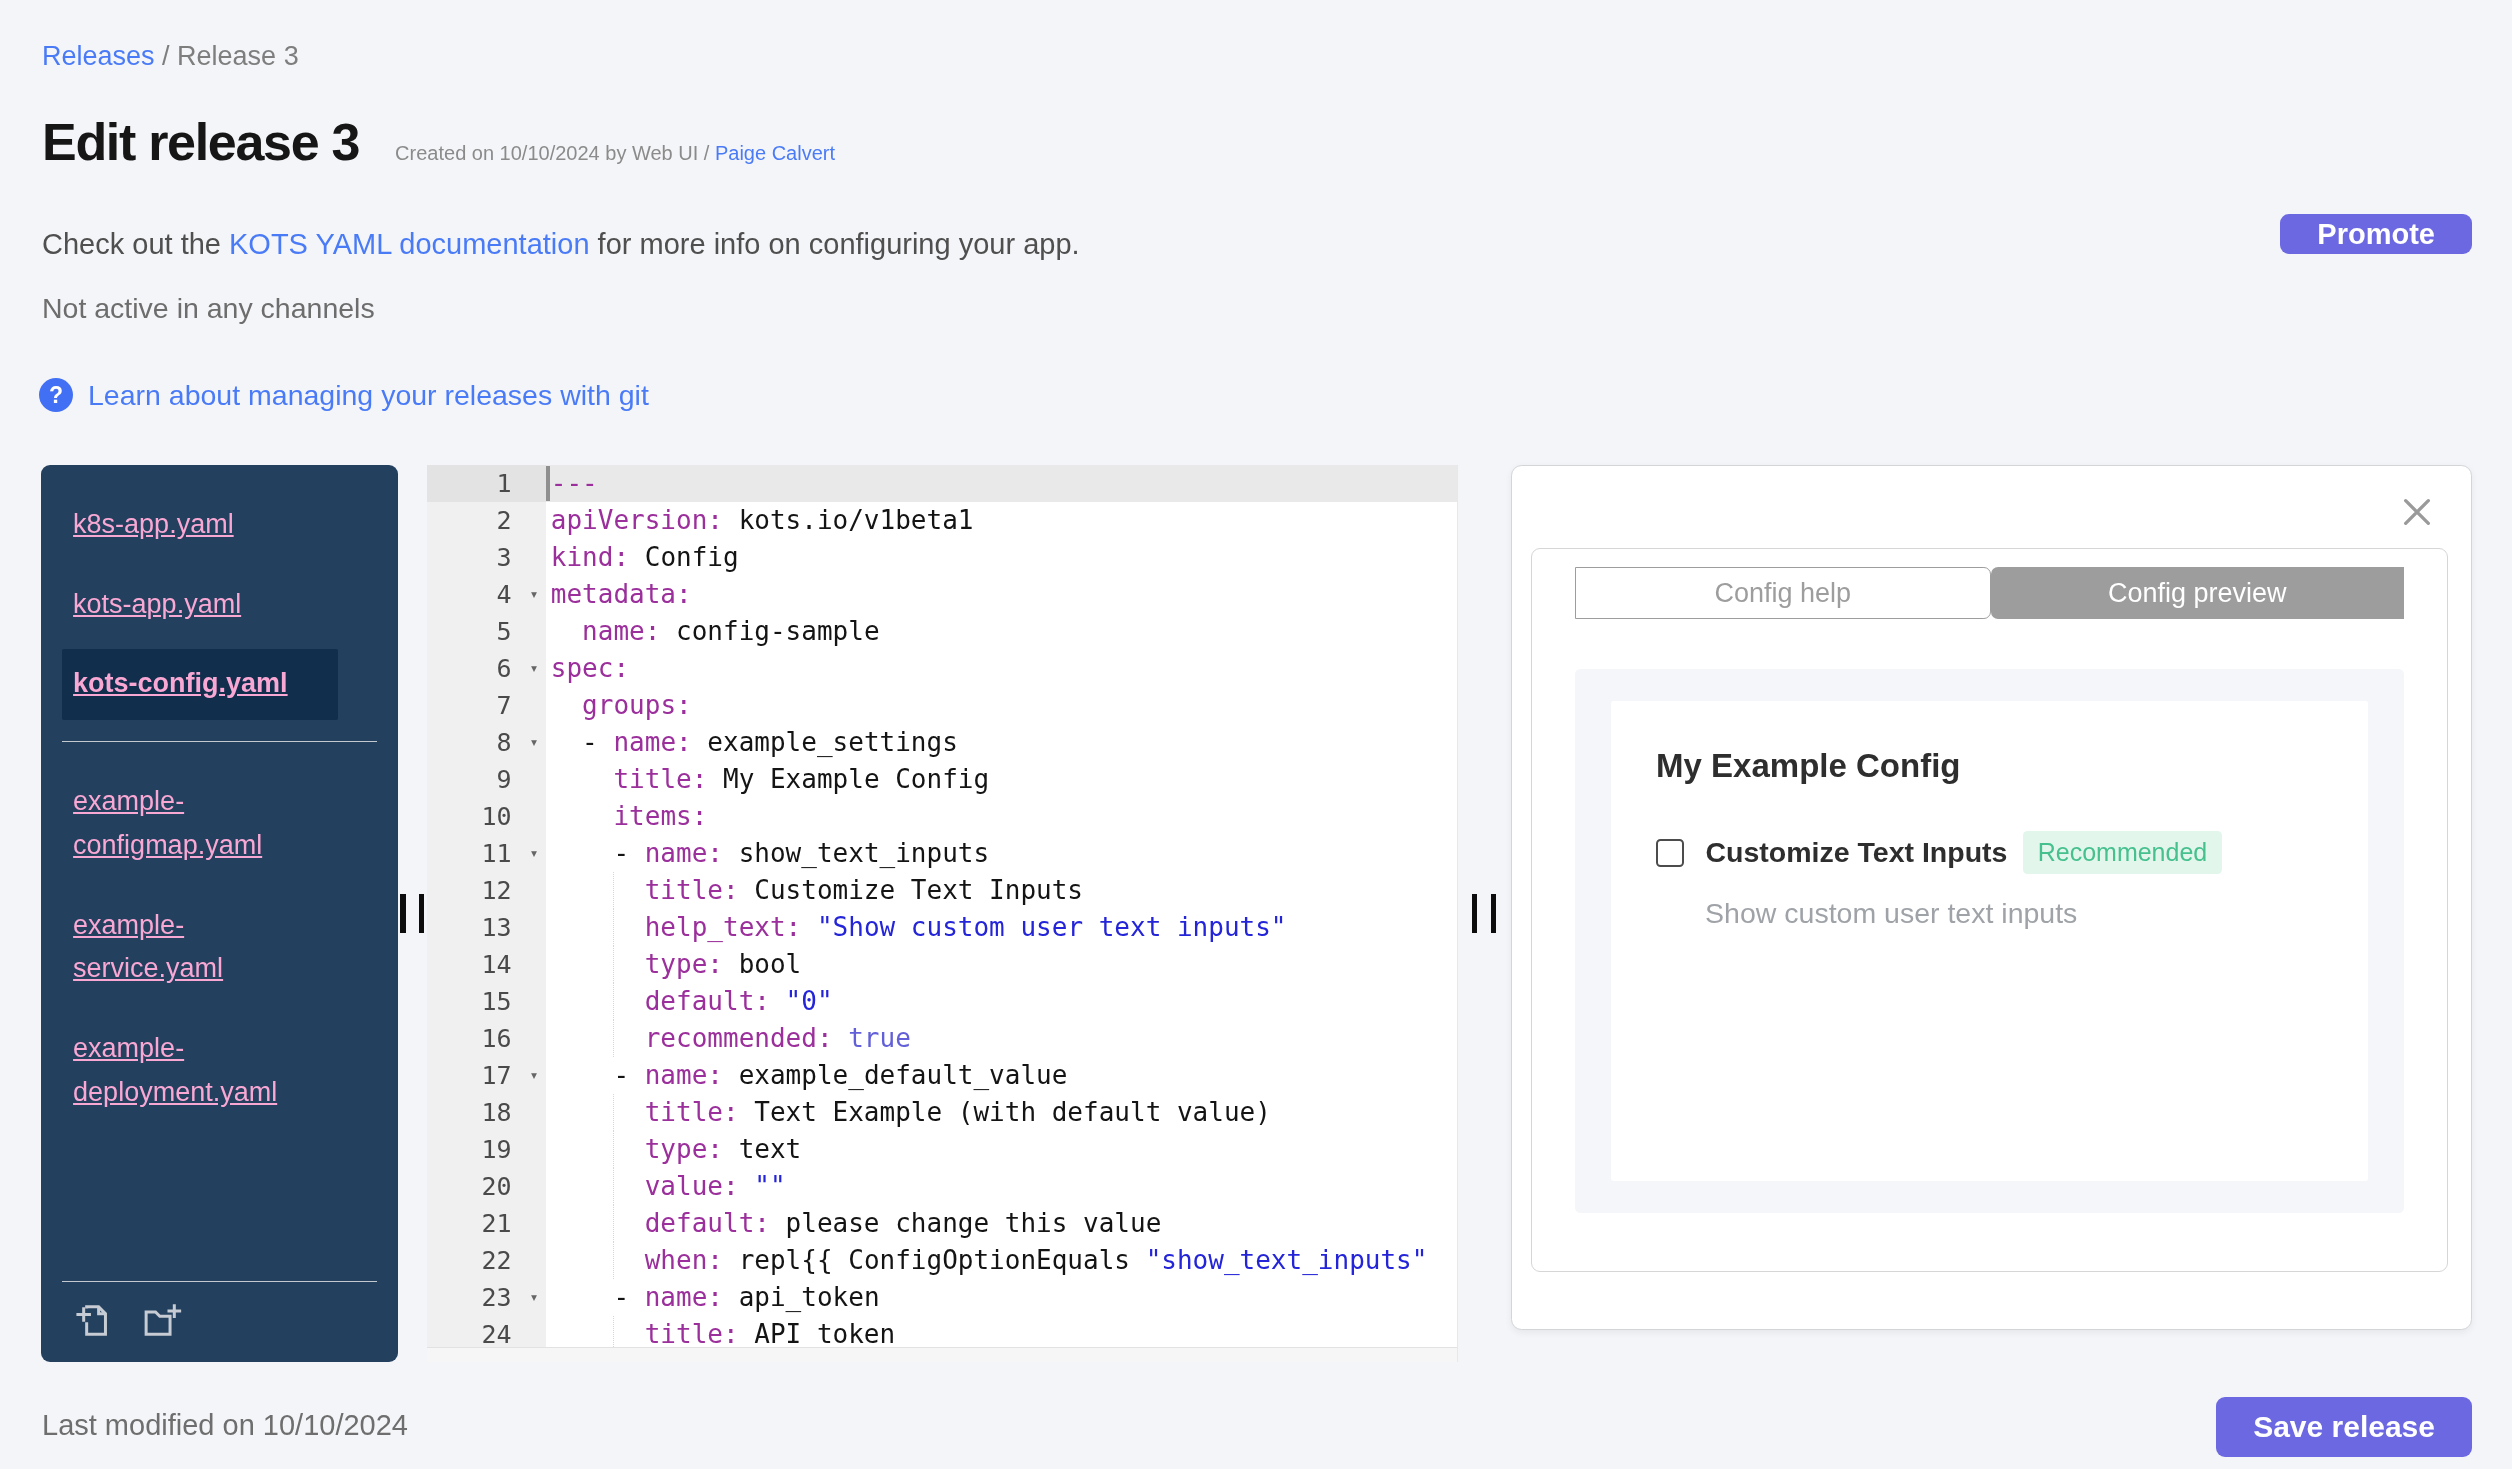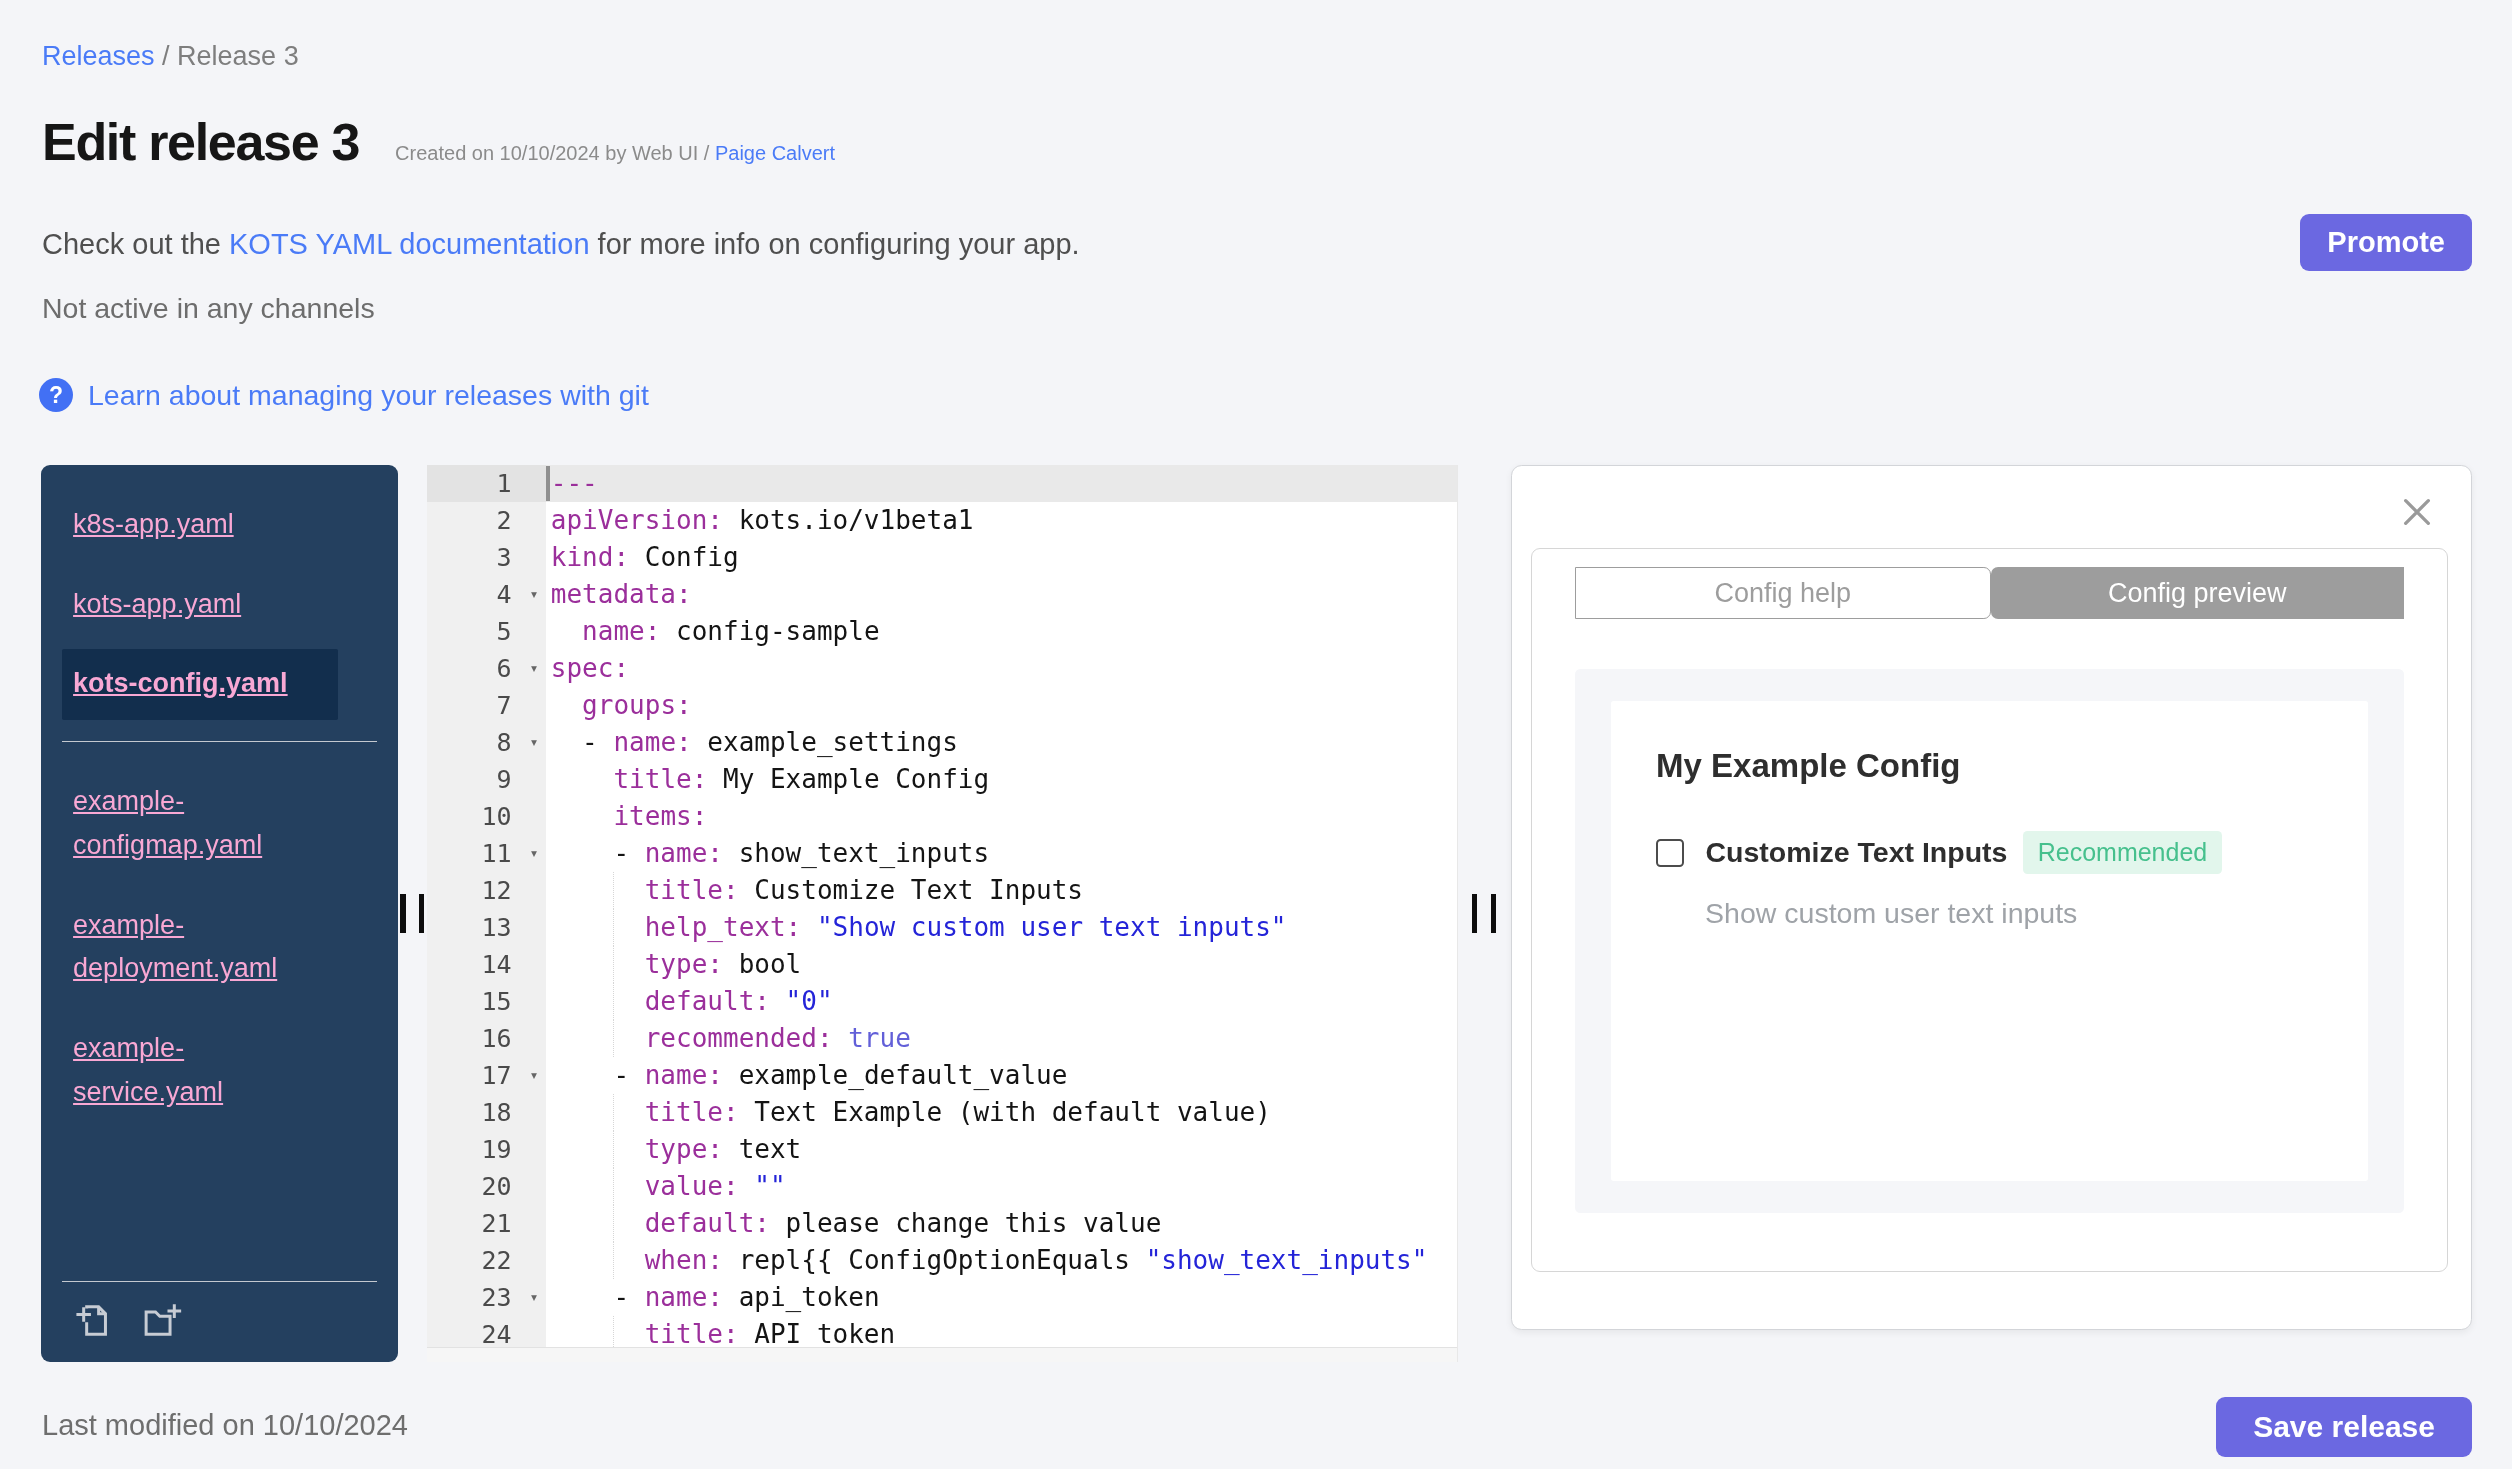--- a/index.html
+++ b/index.html
@@ -18,21 +18,21 @@
   .title-row{position:absolute;left:42px;top:112px;display:flex;align-items:baseline;gap:36px;}
   h1{margin:0;font-size:52px;font-weight:800;color:#161616;letter-spacing:-1.3px;}
   .created{font-size:20px;color:#8b8b8b;}
   .created a{color:var(--link);text-decoration:none;cursor:pointer;}
   .doc-line{position:absolute;left:42px;top:228px;font-size:29px;color:#4f4f4f;}
   .doc-line a{color:var(--link);text-decoration:none;cursor:pointer;}
   .channel-status{position:absolute;left:42px;top:292px;font-size:28.5px;color:#6d6d6d;}
   .git-row{position:absolute;left:39px;top:378px;display:flex;align-items:center;gap:15px;}
   .qicon{width:34px;height:34px;border-radius:50%;background:#4270f4;color:#fff;font-size:23px;font-weight:700;display:flex;align-items:center;justify-content:center;flex:none;}
   .git-link{font-size:28.5px;color:var(--link);text-decoration:none;cursor:pointer;}
-  .promote{position:absolute;top:214px;right:40px;height:57px;padding:0 27px;background:var(--accent);color:#fff;font-size:29px;font-weight:700;border:none;border-radius:9px;cursor:pointer;font-family:inherit;}
+  .promote{position:absolute;top:214px;right:40px;height:40px;padding:0 37px;background:var(--accent);color:#fff;font-size:29px;font-weight:700;border:none;border-radius:9px;cursor:pointer;font-family:inherit;}
 
   
   .main-row{position:absolute;left:41px;right:40px;top:465px;height:897px;display:flex;}
   .sidebar{width:357px;flex:none;background:var(--sidebar_bg);border-radius:9px;position:relative;padding-top:25px;box-sizing:border-box;}
   .file-item{margin:0 21.4px 9px;padding:13.4px 10.7px;font-size:27px;line-height:1.62;color:#f9a8d4;width:276px;box-sizing:border-box;cursor:pointer;border-radius:1.8px;text-decoration:underline;}
   .file-item.selected{background:var(--sidebar_selected);font-weight:700;}
   .side-divider{border-top:1.8px solid #c4c9d0;margin:21.4px 21.4px 25px;}
   .sidebar-footer{position:absolute;left:21.4px;right:21.4px;bottom:0;border-top:1.8px solid #c4c9d0;padding:18px 0 21.4px 10.7px;display:flex;gap:27px;align-items:center;}
   .sf-btn{background:none;border:none;padding:0;cursor:pointer;line-height:0;}
 
@@ -107,22 +107,22 @@
 
   <div class="main-row">
 
     <aside class="sidebar">
       <div id="file-list">
           <div class="file-item">k8s-app.yaml</div>
           <div class="file-item">kots-app.yaml</div>
           <div class="file-item selected">kots-config.yaml</div>
           <div class="side-divider"></div>
           <div class="file-item">example-configmap.yaml</div>
+          <div class="file-item">example-service.yaml</div>
           <div class="file-item">example-deployment.yaml</div>
-          <div class="file-item">example-service.yaml</div>
         </div>
       <div class="sidebar-footer">
         <button class="sf-btn" title="">
           <svg width="41" height="41" viewBox="0 0 48 48" fill="none" stroke="#c7ccd4" stroke-width="3.5">
             <path d="M16 26 V40 H38 V16 L30 8 H16 V10"></path>
             <path d="M30 8 V16 H38"></path>
             <path d="M4 17 H21 M12.5 8.5 V25.5"></path>
           </svg>
         </button>
         <button class="sf-btn" title="">

